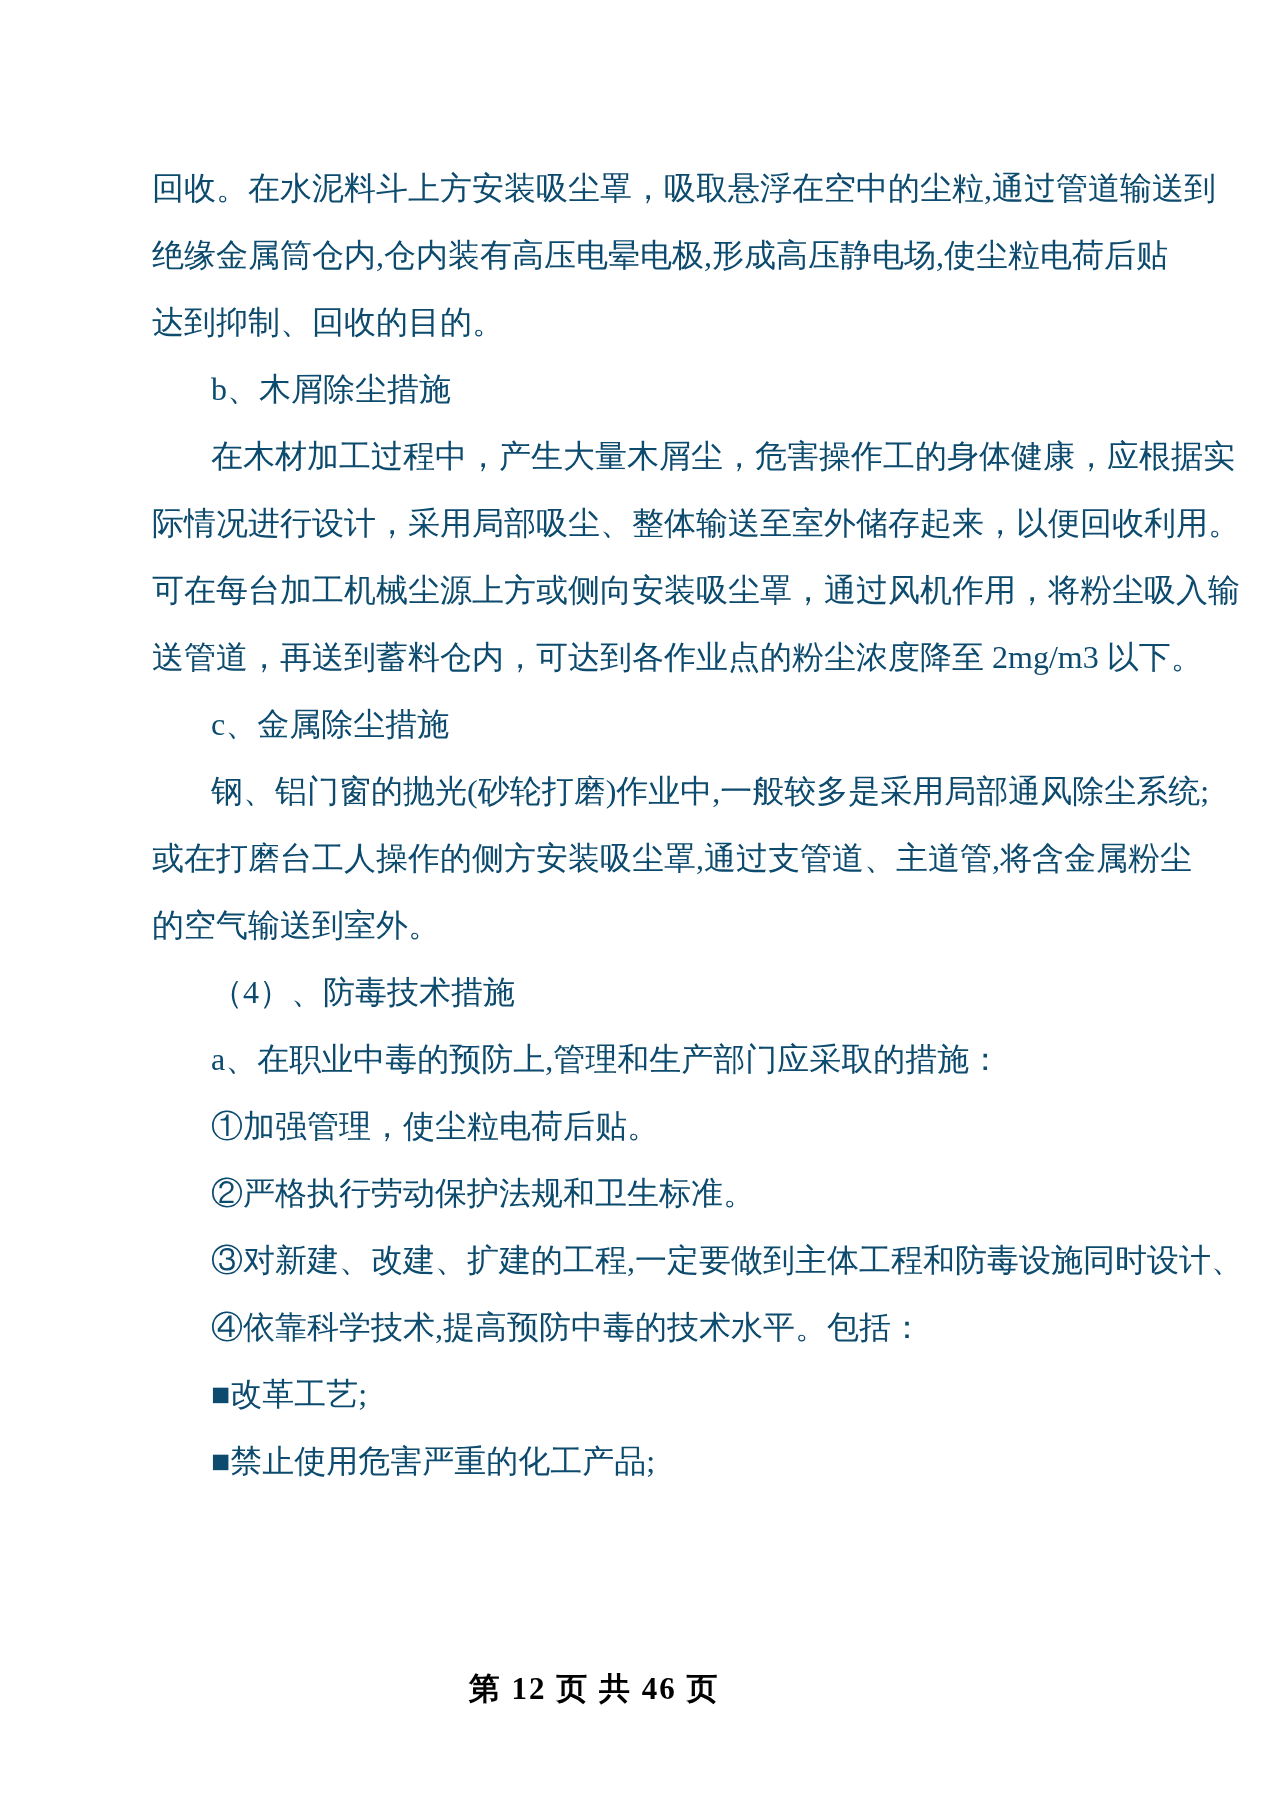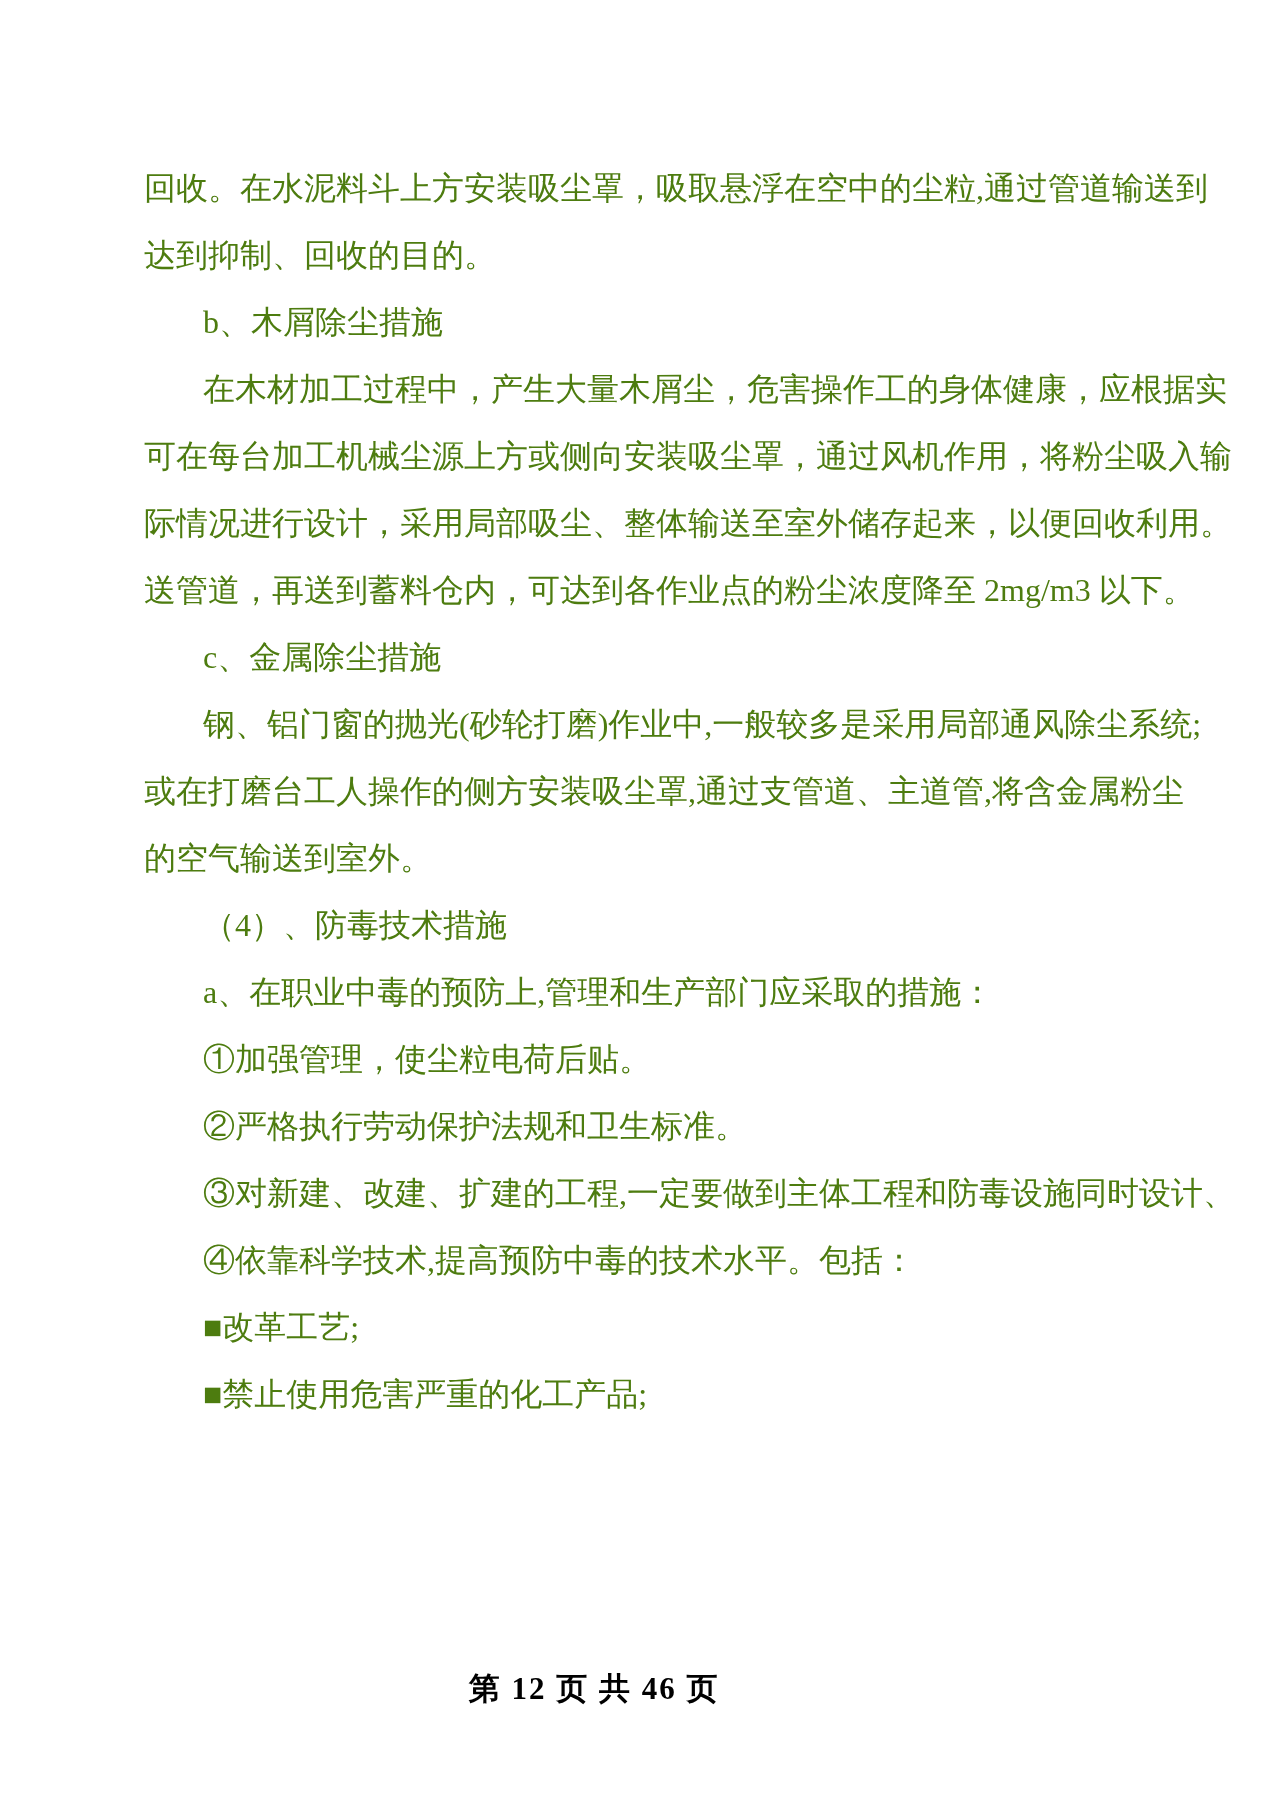--- a/index.html
+++ b/index.html
@@ -11,26 +11,26 @@
     position: relative;
     width: 1280px;
     height: 1810px;
     margin: 0 auto;
     background: #ffffff;
     overflow: hidden;
     font-family: "Liberation Serif", "DejaVu Serif", serif;
   }
   .doc-body {
     position: absolute;
-    left: 144px;
+    left: 152px;
     top: 155px;
     width: 1056px;
     font-size: 32px;
     line-height: 67px;
-    color: #4d7c0f;
+    color: #0c4a6e;
   }
   .doc-line {
     margin: 0;
     padding: 0;
     white-space: nowrap;
   }
   .doc-line.indent {
     text-indent: 59px;
   }
   .page-footer {
@@ -50,25 +50,26 @@
     letter-spacing: 2px;
   }
 </style>
 </head>
 <body>
 
 <div class="page">
 
   <div class="doc-body">
     <p class="doc-line">回收。在水泥料斗上方安装吸尘罩，吸取悬浮在空中的尘粒,通过管道输送到</p>
+    <p class="doc-line">绝缘金属筒仓内,仓内装有高压电晕电极,形成高压静电场,使尘粒电荷后贴</p>
     <p class="doc-line">达到抑制、回收的目的。</p>
     <p class="doc-line indent">b、木屑除尘措施</p>
     <p class="doc-line indent">在木材加工过程中，产生大量木屑尘，危害操作工的身体健康，应根据实</p>
+    <p class="doc-line">际情况进行设计，采用局部吸尘、整体输送至室外储存起来，以便回收利用。</p>
     <p class="doc-line">可在每台加工机械尘源上方或侧向安装吸尘罩，通过风机作用，将粉尘吸入输</p>
-    <p class="doc-line">际情况进行设计，采用局部吸尘、整体输送至室外储存起来，以便回收利用。</p>
     <p class="doc-line">送管道，再送到蓄料仓内，可达到各作业点的粉尘浓度降至 2mg/m3 以下。</p>
     <p class="doc-line indent">c、金属除尘措施</p>
     <p class="doc-line indent">钢、铝门窗的抛光(砂轮打磨)作业中,一般较多是采用局部通风除尘系统;</p>
     <p class="doc-line">或在打磨台工人操作的侧方安装吸尘罩,通过支管道、主道管,将含金属粉尘</p>
     <p class="doc-line">的空气输送到室外。</p>
     <p class="doc-line indent">（4）、防毒技术措施</p>
     <p class="doc-line indent">a、在职业中毒的预防上,管理和生产部门应采取的措施：</p>
     <p class="doc-line indent">①加强管理，使尘粒电荷后贴。</p>
     <p class="doc-line indent">②严格执行劳动保护法规和卫生标准。</p>
     <p class="doc-line indent">③对新建、改建、扩建的工程,一定要做到主体工程和防毒设施同时设计、</p>

